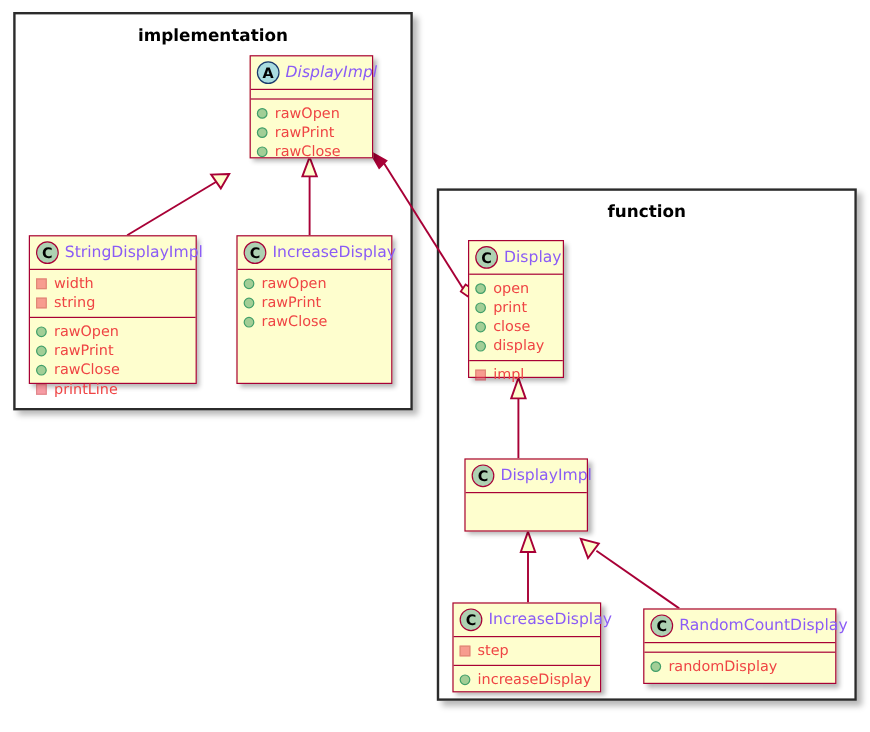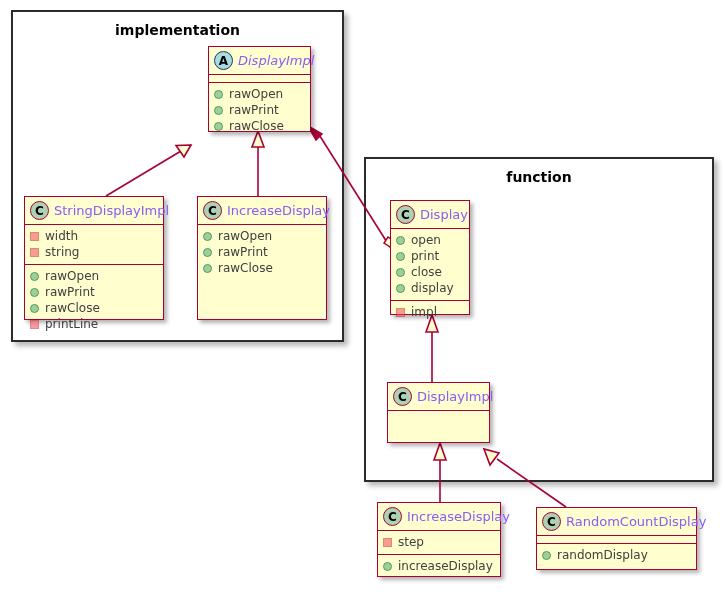--- a/index.html
+++ b/index.html
@@ -98,21 +98,21 @@
     border-top: 1.5px solid #A80036;
   }
   .cls-section.empty {
     height: 7px;
     padding: 0;
   }
   .member {
     display: flex;
     align-items: center;
     font-size: 12px;
-    color: #404040;
+    color: #ef4444;
     line-height: 16px;
     height: 16px;
     white-space: nowrap;
   }
   .marker {
     width: 9px;
     height: 9px;
     flex: 0 0 9px;
     margin-right: 6px;
     box-sizing: border-box;
@@ -141,21 +141,21 @@
 </style>
 </head>
 <body>
 
 <div id="canvas">
 
   <div class="package" style="left:11px; top:10px; width:333px; height:332px;">
     <div class="package-title" style="top:10px;">implementation</div>
   </div>
 
-  <div class="package" style="left:364px; top:157px; width:350px; height:325px;">
+  <div class="package" style="left:364px; top:157px; width:350px; height:427px;">
     <div class="package-title" style="top:10px;">function</div>
   </div>
 
   <svg id="links" viewBox="0 0 725 610" xmlns="http://www.w3.org/2000/svg">
 
     <g>
       <line x1="106" y1="196" x2="191" y2="145" stroke="#A80036" stroke-width="1.6"></line>
       <polygon points="191,145 176,145.5 184,157" fill="#FEFECE" stroke="#A80036" stroke-width="1.6"></polygon>
     </g>
 

